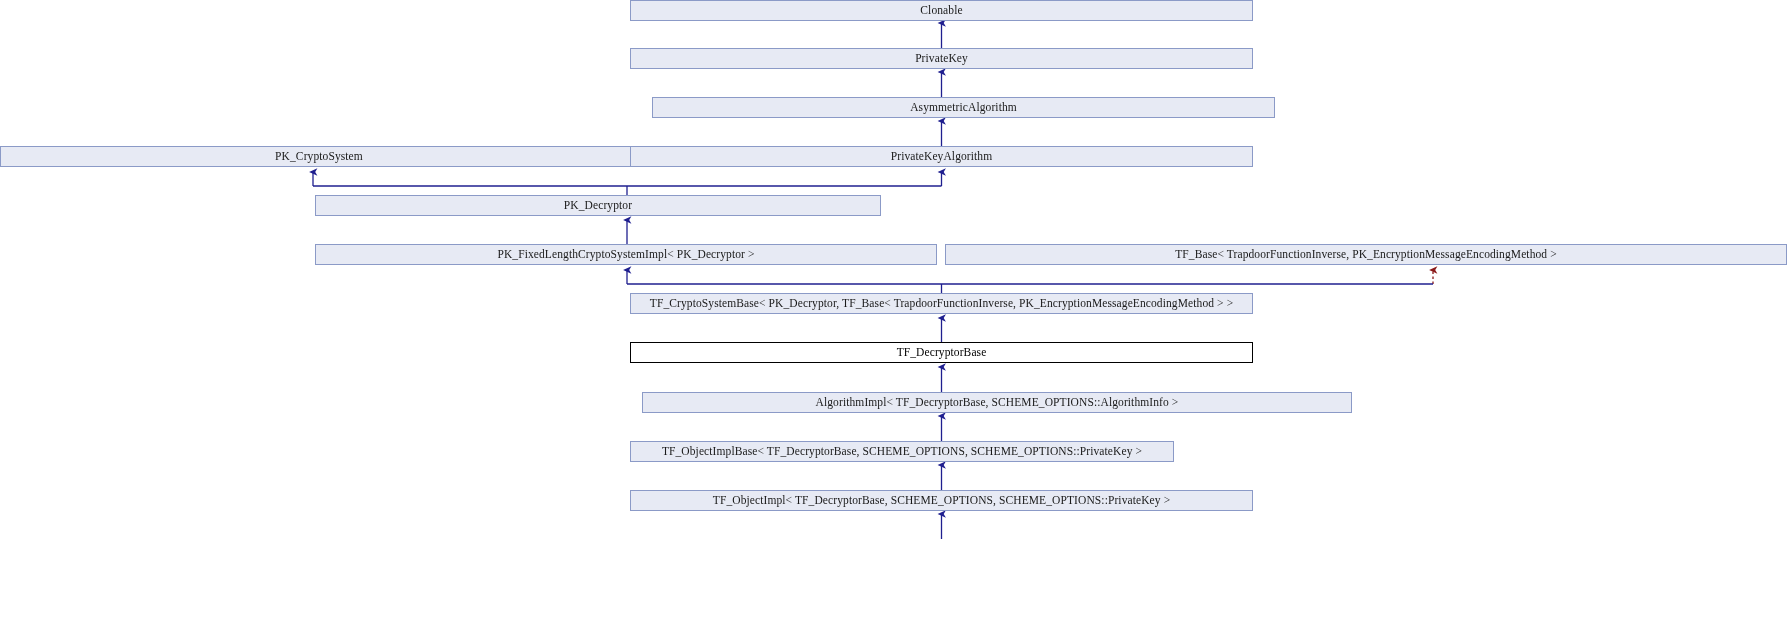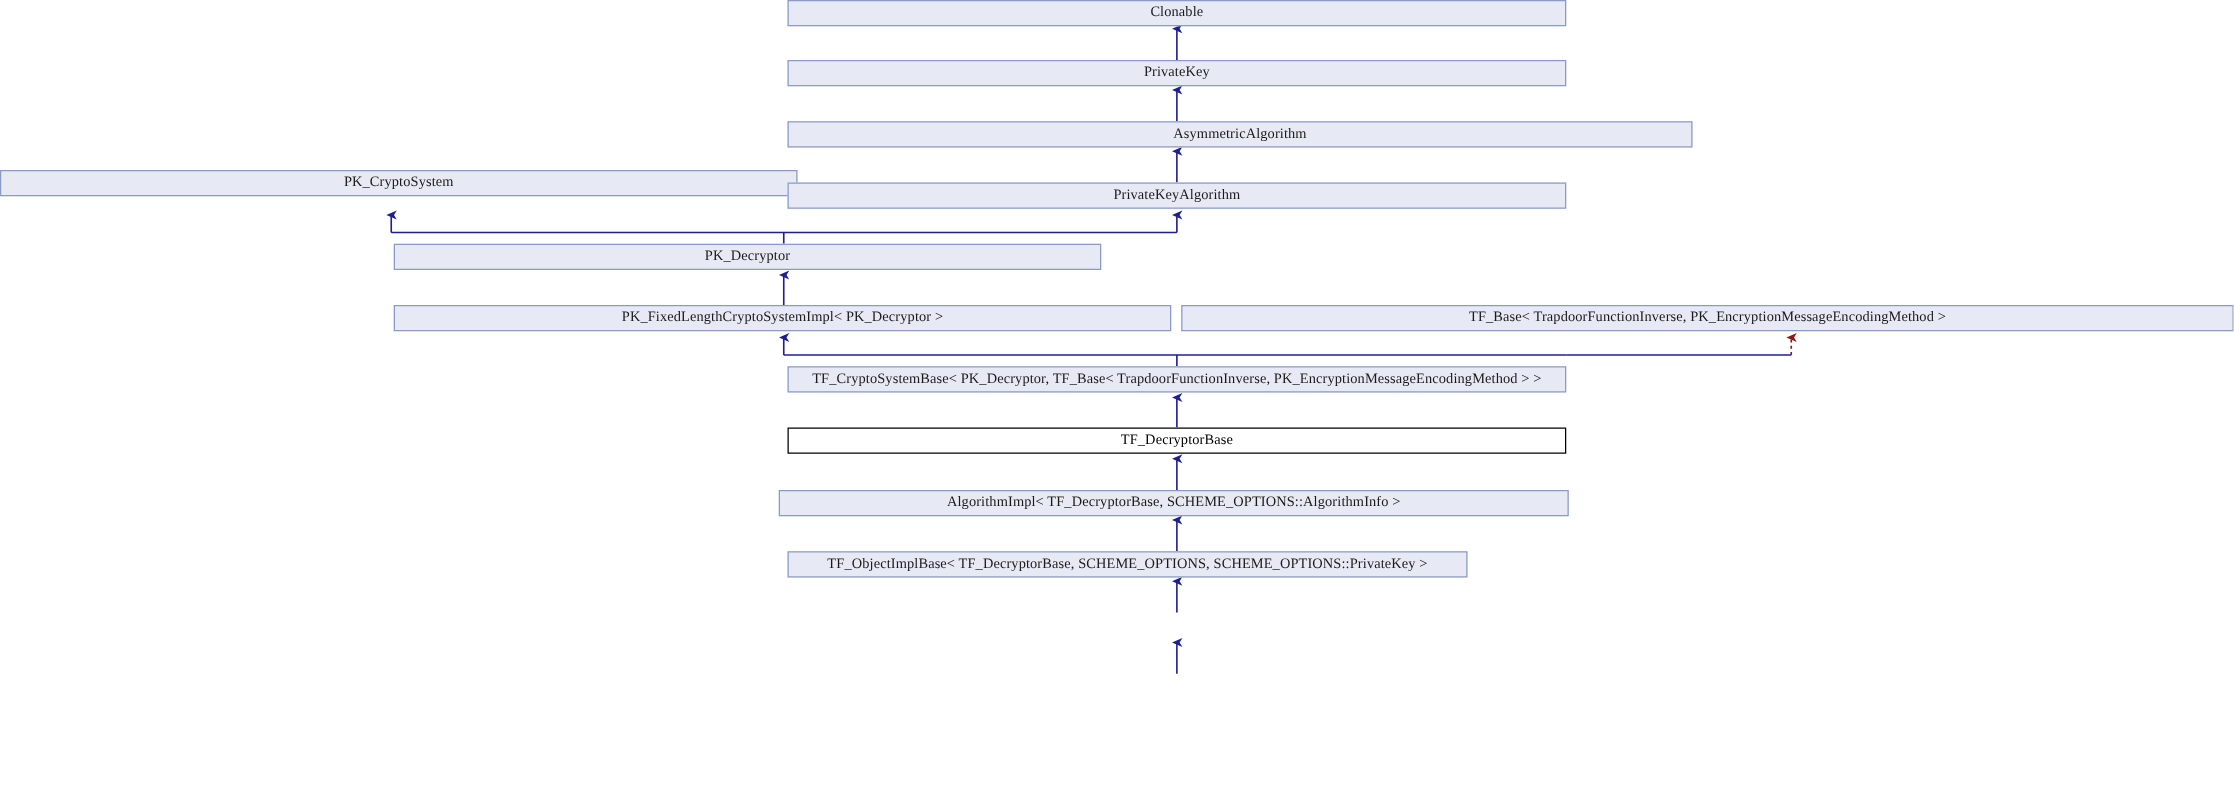--- a/index.html
+++ b/index.html
@@ -108,24 +108,25 @@
       <line x1="941.5" y1="490" x2="941.5" y2="465" stroke="#1f1f8f" stroke-width="1.3" marker-end="url(#arrow-blue)"></line>
     </g>
 
     <g>
       <line x1="941.5" y1="539" x2="941.5" y2="514" stroke="#1f1f8f" stroke-width="1.3" marker-end="url(#arrow-blue)"></line>
     </g>
   </svg>
 
   <div class="node" style="left: 630px; top: 0px; width: 623px;">Clonable</div>
   <div class="node" style="left: 630px; top: 48px; width: 623px;">PrivateKey</div>
-  <div class="node" style="left: 630px; top: 97px; width: 724px;">AsymmetricAlgorithm</div>
-  <div class="node" style="left: 0px; top: 136px; width: 638px;">PK_CryptoSystem</div>
+  <div class="node" style="left: 652px; top: 97px; width: 623px;">AsymmetricAlgorithm</div>
+  <div class="node" style="left: 0px; top: 146px; width: 638px;">PK_CryptoSystem</div>
   <div class="node" style="left: 630px; top: 146px; width: 623px;">PrivateKeyAlgorithm</div>
   <div class="node" style="left: 315px; top: 195px; width: 566px;">PK_Decryptor</div>
   <div class="node" style="left: 945px; top: 244px; width: 842px;">TF_Base&lt; TrapdoorFunctionInverse, PK_EncryptionMessageEncodingMethod &gt;</div>
   <div class="node" style="left: 315px; top: 244px; width: 622px;">PK_FixedLengthCryptoSystemImpl&lt; PK_Decryptor &gt;</div>
   <div class="node" style="left: 630px; top: 293px; width: 623px;">TF_CryptoSystemBase&lt; PK_Decryptor, TF_Base&lt; TrapdoorFunctionInverse, PK_EncryptionMessageEncodingMethod &gt; &gt;</div>
   <div class="node focus" style="left: 630px; top: 342px; width: 623px;">TF_DecryptorBase</div>
-  <div class="node" style="left: 623px; top: 392px; width: 632px;">AlgorithmImpl&lt; TF_DecryptorBase, SCHEME_OPTIONS::AlgorithmInfo &gt;</div>
+  <div class="node" style="left: 642px; top: 392px; width: 710px;">AlgorithmImpl&lt; TF_DecryptorBase, SCHEME_OPTIONS::AlgorithmInfo &gt;</div>
   <div class="node" style="left: 630px; top: 441px; width: 544px;">TF_ObjectImplBase&lt; TF_DecryptorBase, SCHEME_OPTIONS, SCHEME_OPTIONS::PrivateKey &gt;</div>
+  <div class="node" style="left: 630px; top: 490px; width: 623px;">TF_ObjectImpl&lt; TF_DecryptorBase, SCHEME_OPTIONS, SCHEME_OPTIONS::PrivateKey &gt;</div>
 
 </div>
 
 </body></html>

